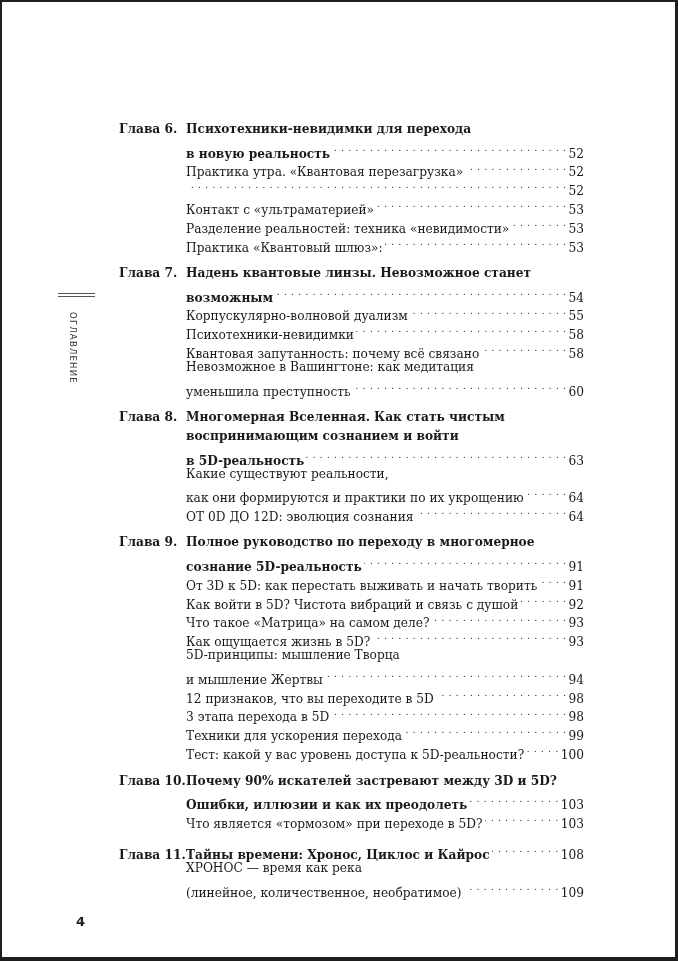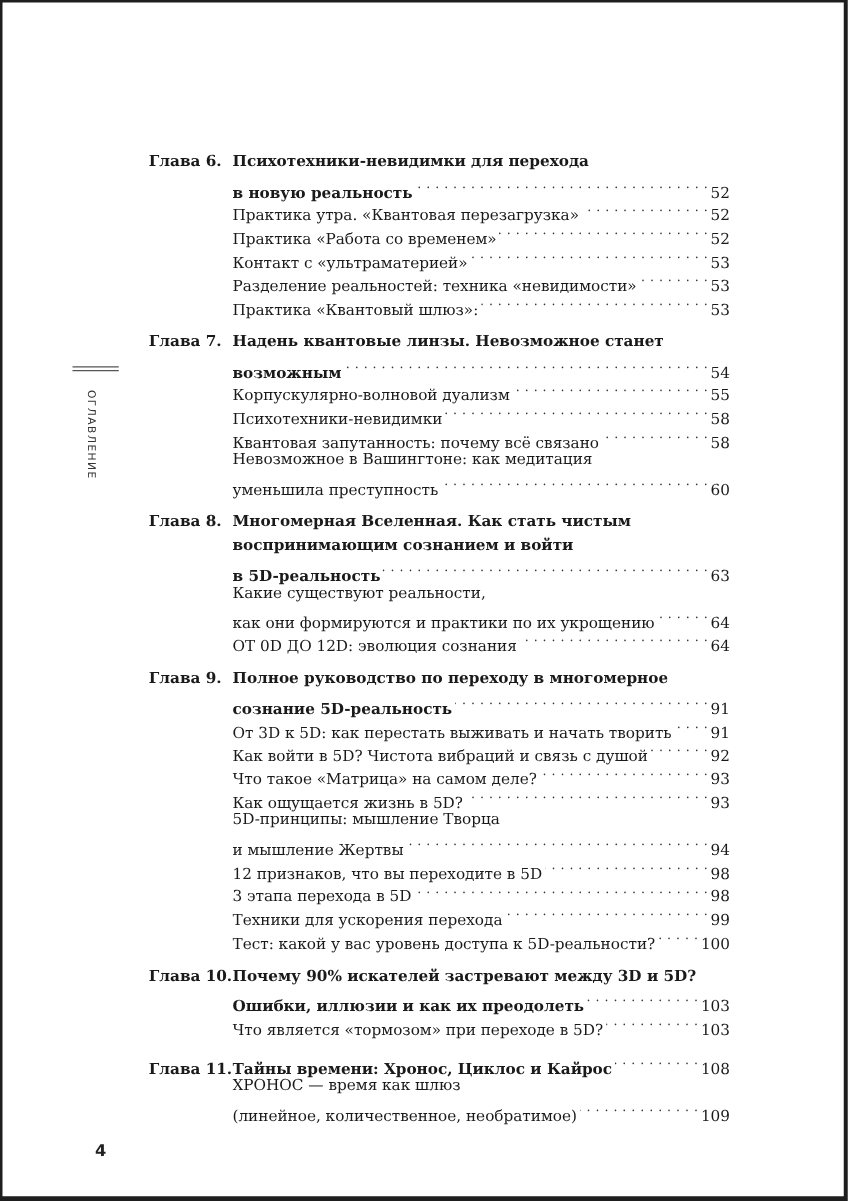--- a/index.html
+++ b/index.html
@@ -124,21 +124,20 @@
           <span class="pg">52</span>
         </div>
         <div class="line">
           <span class="num-col"></span>
           <span class="title">Практика утра. «Квантовая перезагрузка»</span>
           <span class="leader"></span>
           <span class="pg">52</span>
         </div>
         <div class="line">
           <span class="num-col"></span>
-          <span class="title">Практика «Работа со временем»</span>
           <span class="leader"></span>
           <span class="pg">52</span>
         </div>
         <div class="line">
           <span class="num-col"></span>
           <span class="title">Контакт с «ультраматерией»</span>
           <span class="leader"></span>
           <span class="pg">53</span>
         </div>
         <div class="line">
@@ -316,21 +315,21 @@
       </div>
       <div class="chapter">
         <div class="line bold">
           <span class="num-col">Глава 11.</span>
           <span class="title">Тайны времени: Хронос, Циклос и Кайрос</span>
           <span class="leader"></span>
           <span class="pg">108</span>
         </div>
         <div class="line no-page">
           <span class="num-col"></span>
-          <span class="title">ХРОНОС — время как шлюз</span>
+          <span class="title">ХРОНОС — время как река</span>
         </div>
         <div class="line">
           <span class="num-col"></span>
           <span class="title">(линейное, количественное, необратимое)</span>
           <span class="leader"></span>
           <span class="pg">109</span>
         </div>
       </div>
     </div>
 

